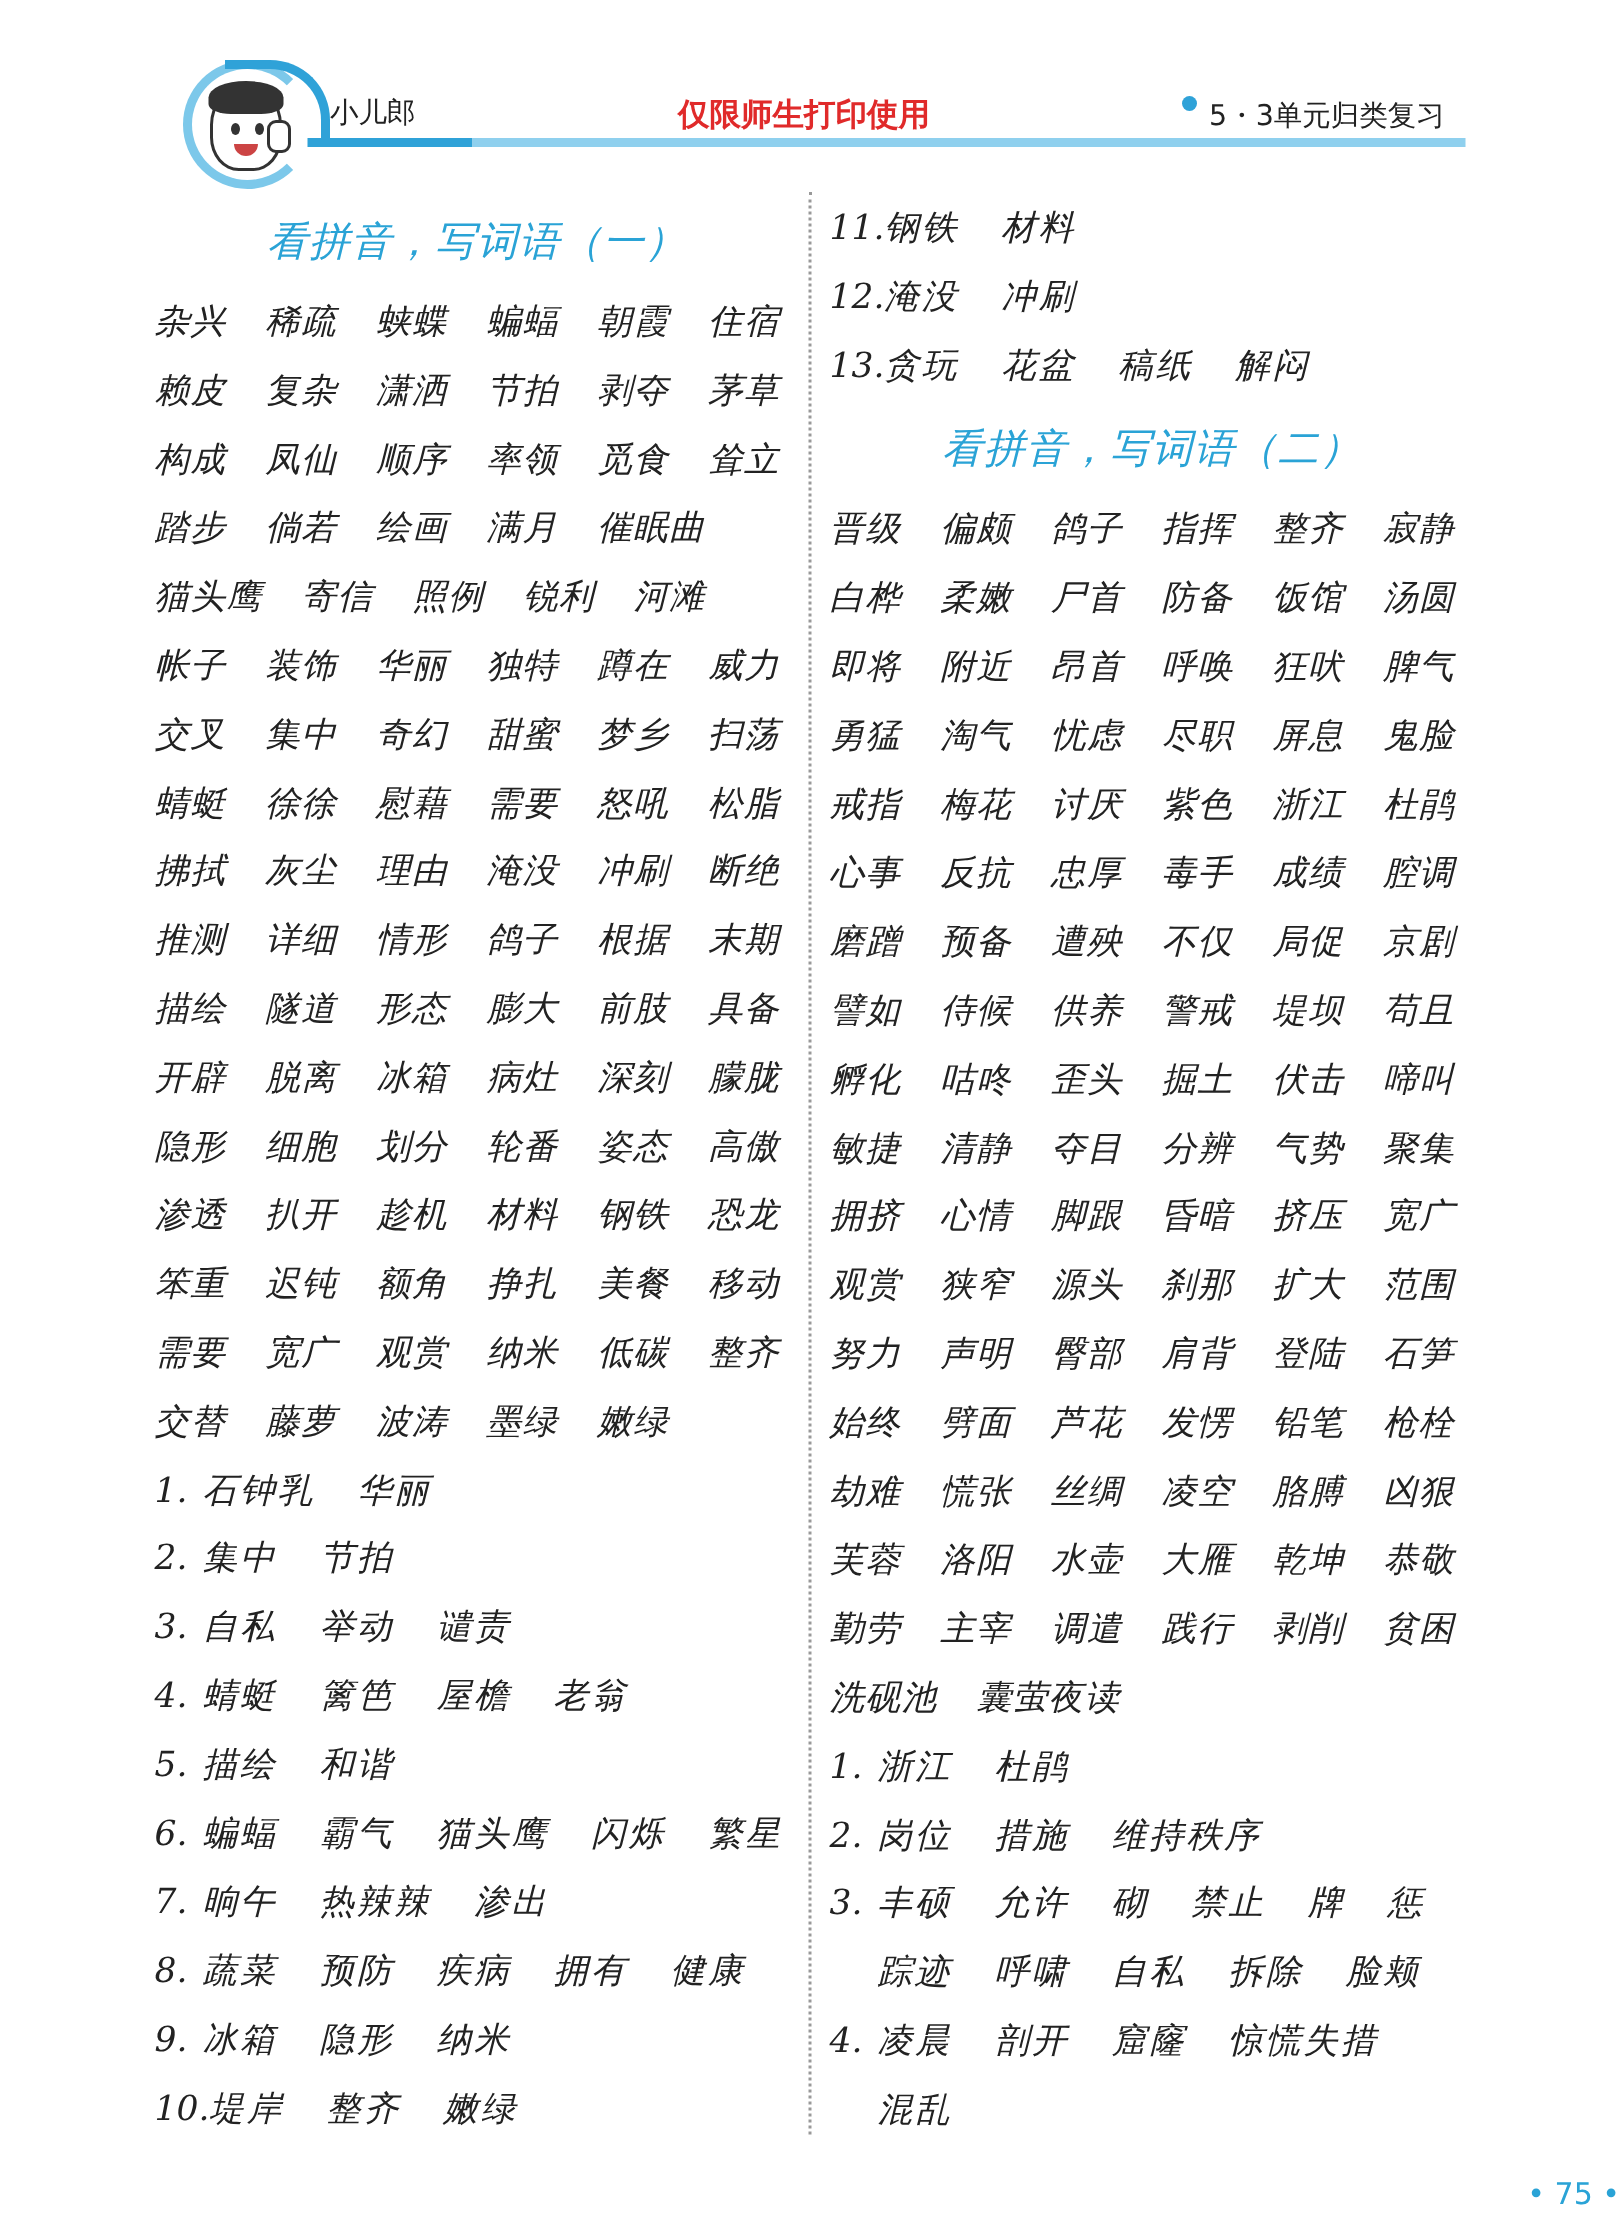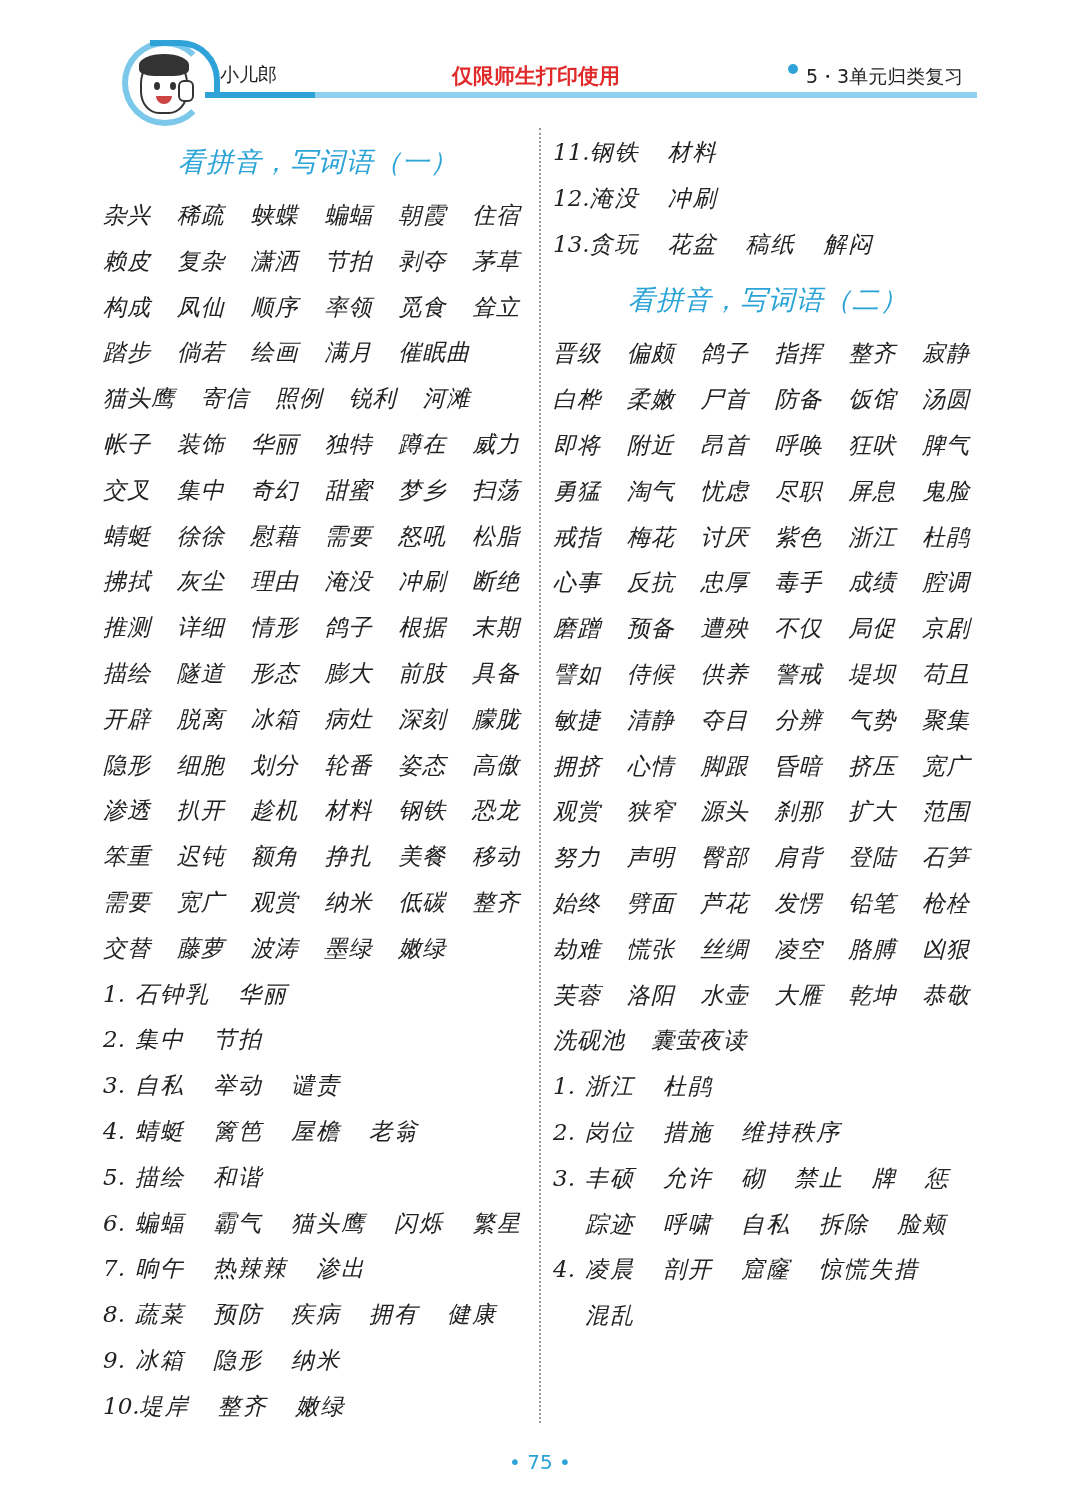--- a/index.html
+++ b/index.html
@@ -68,21 +68,21 @@
       color: #2aa3d6; font-size: 27px; text-align: center; height: 45px; line-height: 45px;
       letter-spacing: 1px; margin: 9px 0;
     }
     .row { height: 45.8px; line-height: 45.8px; font-size: 23px; white-space: nowrap; display: flex; }
     .grid-row .cell { width: 73.8px; flex: 0 0 auto; letter-spacing: 1px; }
     .grid-row .cell.wide { width: 98px; }
     .num-row .n { display: inline-block; min-width: 32px; letter-spacing: 0; }
     .num-row .w { margin-right: 28px; letter-spacing: 2px; }
     .num-row.indent { padding-left: 32px; text-align: right; }
     .page-num {
-      position: absolute; left: 0; width: 1080px; top: 1450px; text-align: center;
+      position: absolute; left: 0; width: 1080px; top: 1450px; text-align: right;
       font-family: "DejaVu Sans", "Liberation Sans", sans-serif; color: #2aa3d6; font-size: 20px;
     }
   </style>
 </head>
 <body>
 
 <div class="header">
   <div>
     <div class="logo-circle"></div>
     <div class="logo-arc"></div>
@@ -389,20 +389,28 @@
       </div>
       <div class="row grid-row">
         <span class="cell">譬如</span>
         <span class="cell">侍候</span>
         <span class="cell">供养</span>
         <span class="cell">警戒</span>
         <span class="cell">堤坝</span>
         <span class="cell">苟且</span>
       </div>
       <div class="row grid-row">
+        <span class="cell">孵化</span>
+        <span class="cell">咕咚</span>
+        <span class="cell">歪头</span>
+        <span class="cell">掘土</span>
+        <span class="cell">伏击</span>
+        <span class="cell">啼叫</span>
+      </div>
+      <div class="row grid-row">
         <span class="cell">敏捷</span>
         <span class="cell">清静</span>
         <span class="cell">夺目</span>
         <span class="cell">分辨</span>
         <span class="cell">气势</span>
         <span class="cell">聚集</span>
       </div>
       <div class="row grid-row">
         <span class="cell">拥挤</span>
         <span class="cell">心情</span>
@@ -443,20 +451,28 @@
         <span class="cell">胳膊</span>
         <span class="cell">凶狠</span>
       </div>
       <div class="row grid-row">
         <span class="cell">芙蓉</span>
         <span class="cell">洛阳</span>
         <span class="cell">水壶</span>
         <span class="cell">大雁</span>
         <span class="cell">乾坤</span>
         <span class="cell">恭敬</span>
+      </div>
+      <div class="row grid-row">
+        <span class="cell">勤劳</span>
+        <span class="cell">主宰</span>
+        <span class="cell">调遣</span>
+        <span class="cell">践行</span>
+        <span class="cell">剥削</span>
+        <span class="cell">贫困</span>
       </div>
       <div class="row grid-row">
         <span class="cell wide">洗砚池</span>
         <span class="cell wide" style="width: 130px;">囊萤夜读</span>
       </div>
     </div>
   <div id="s2-num">
       <div class="row num-row">
         <span class="n">1.</span>
         <span class="w">浙江</span>

